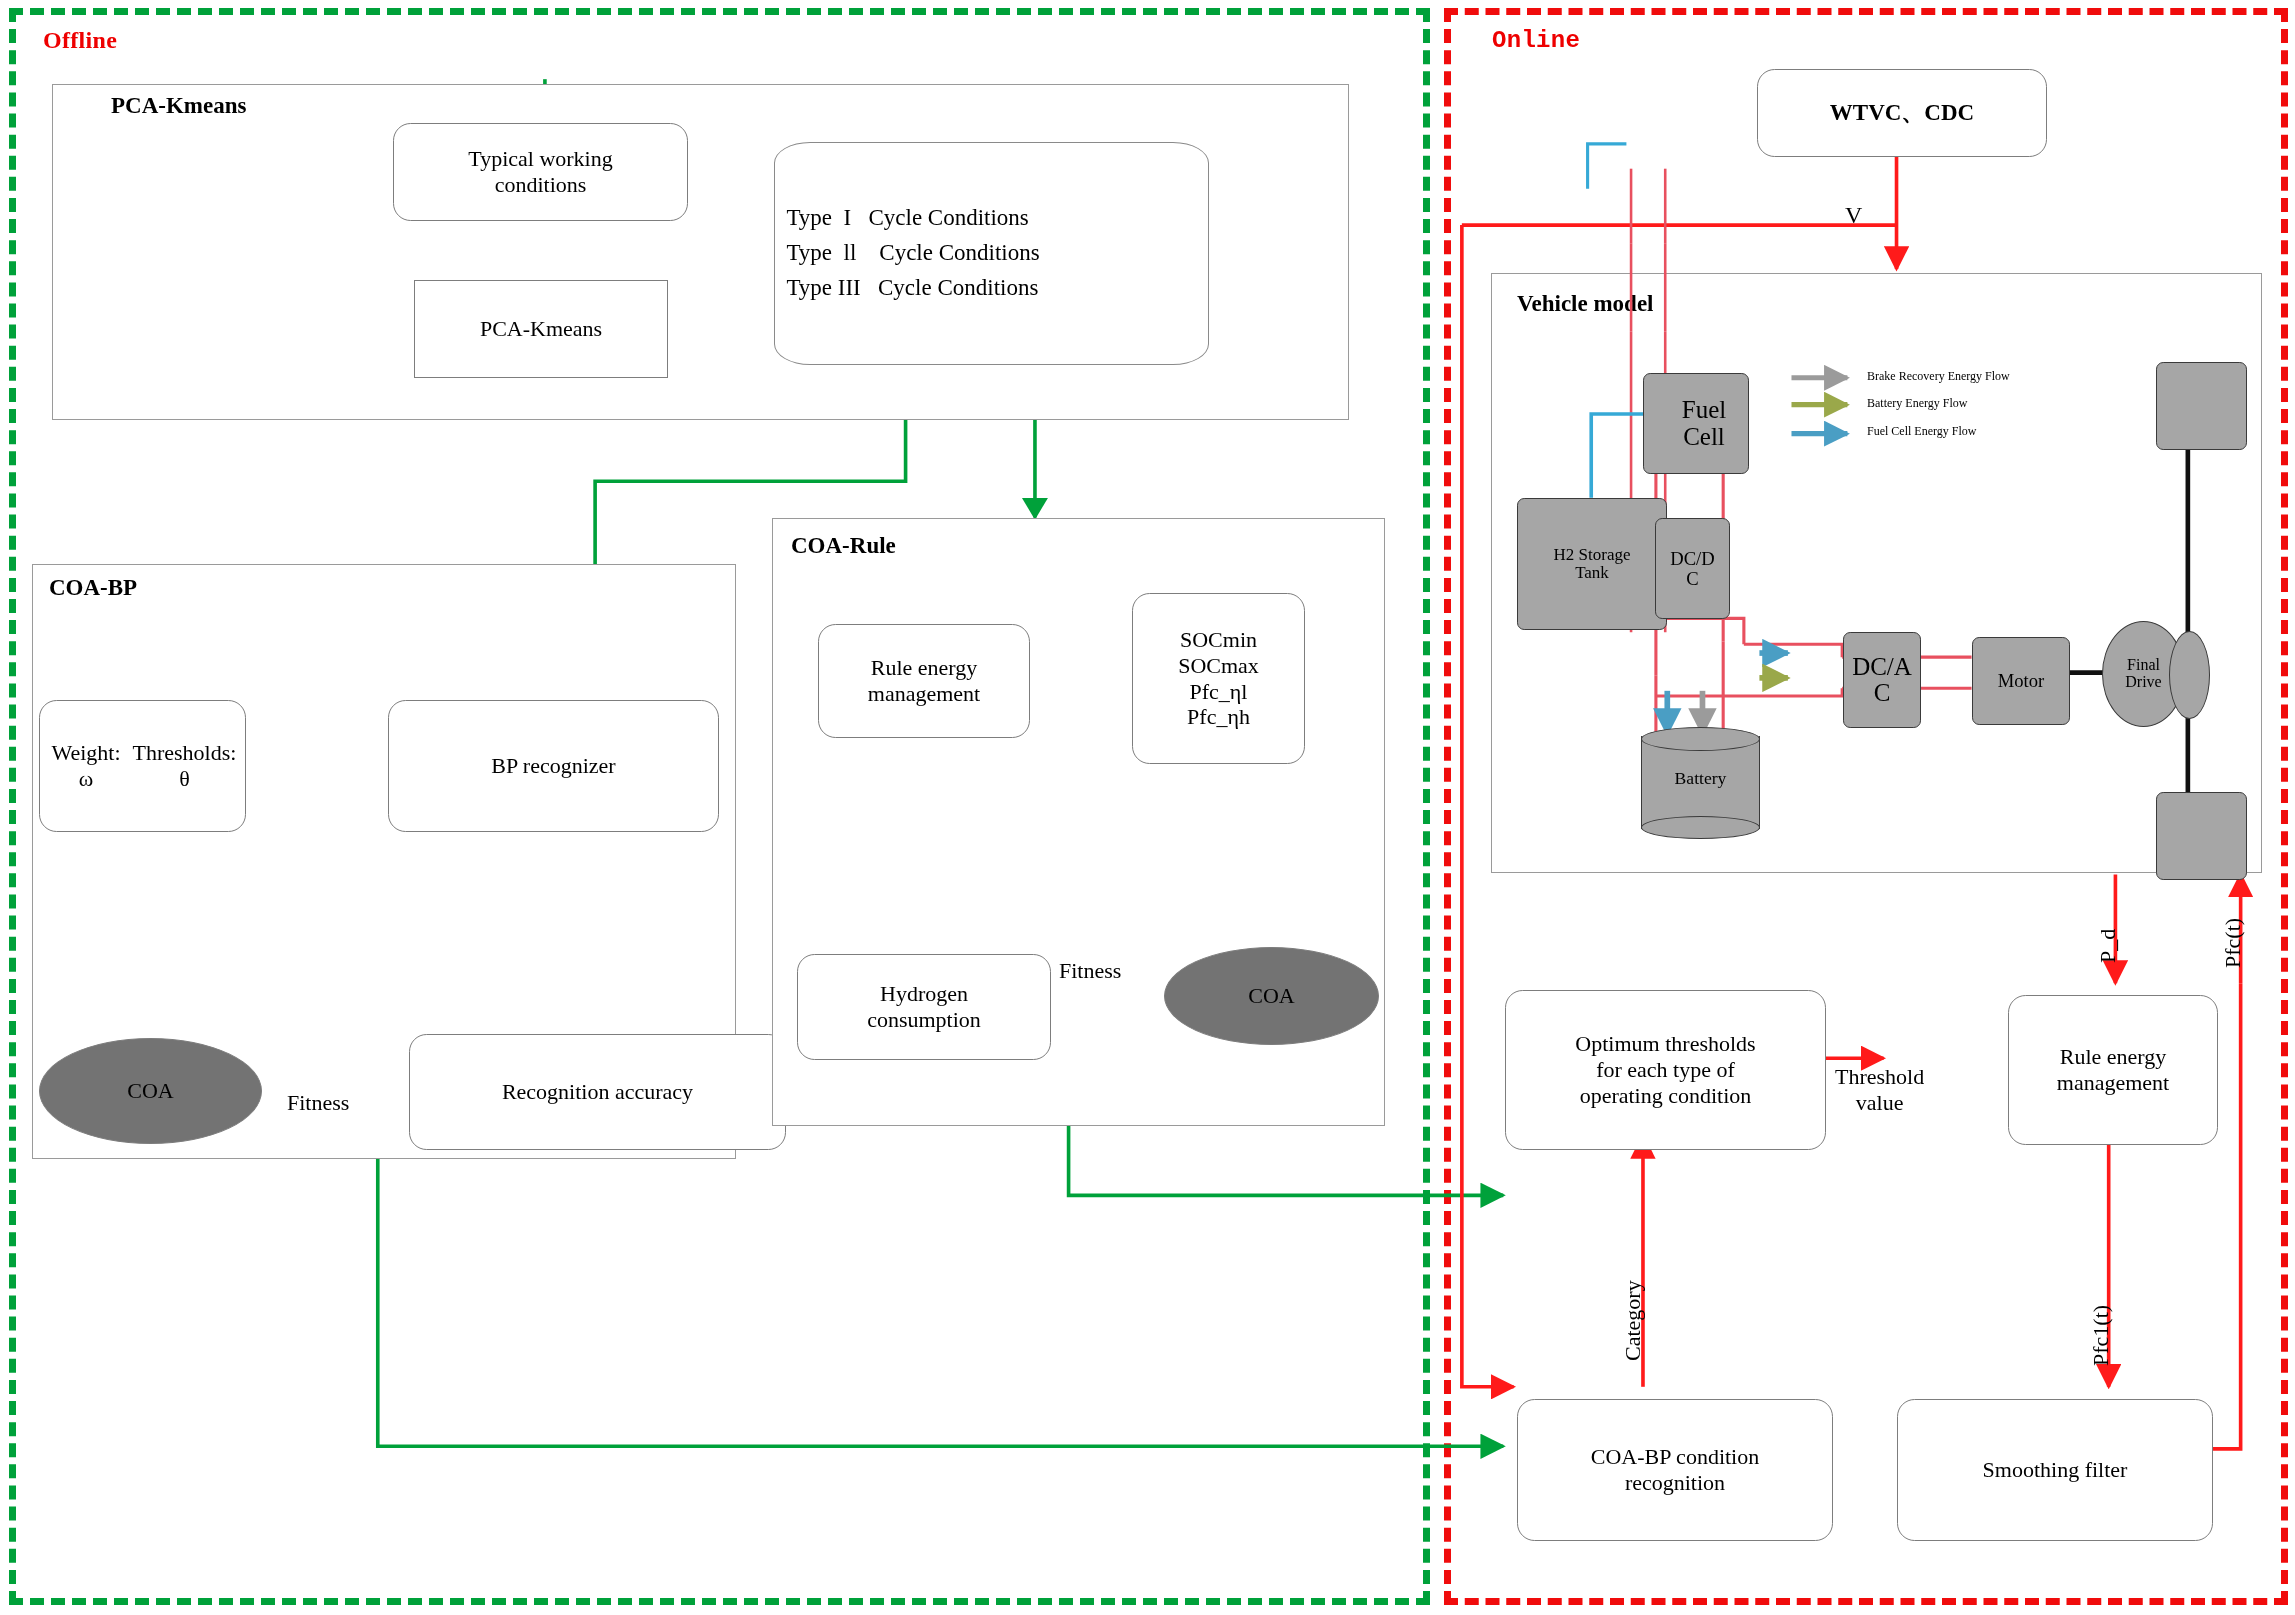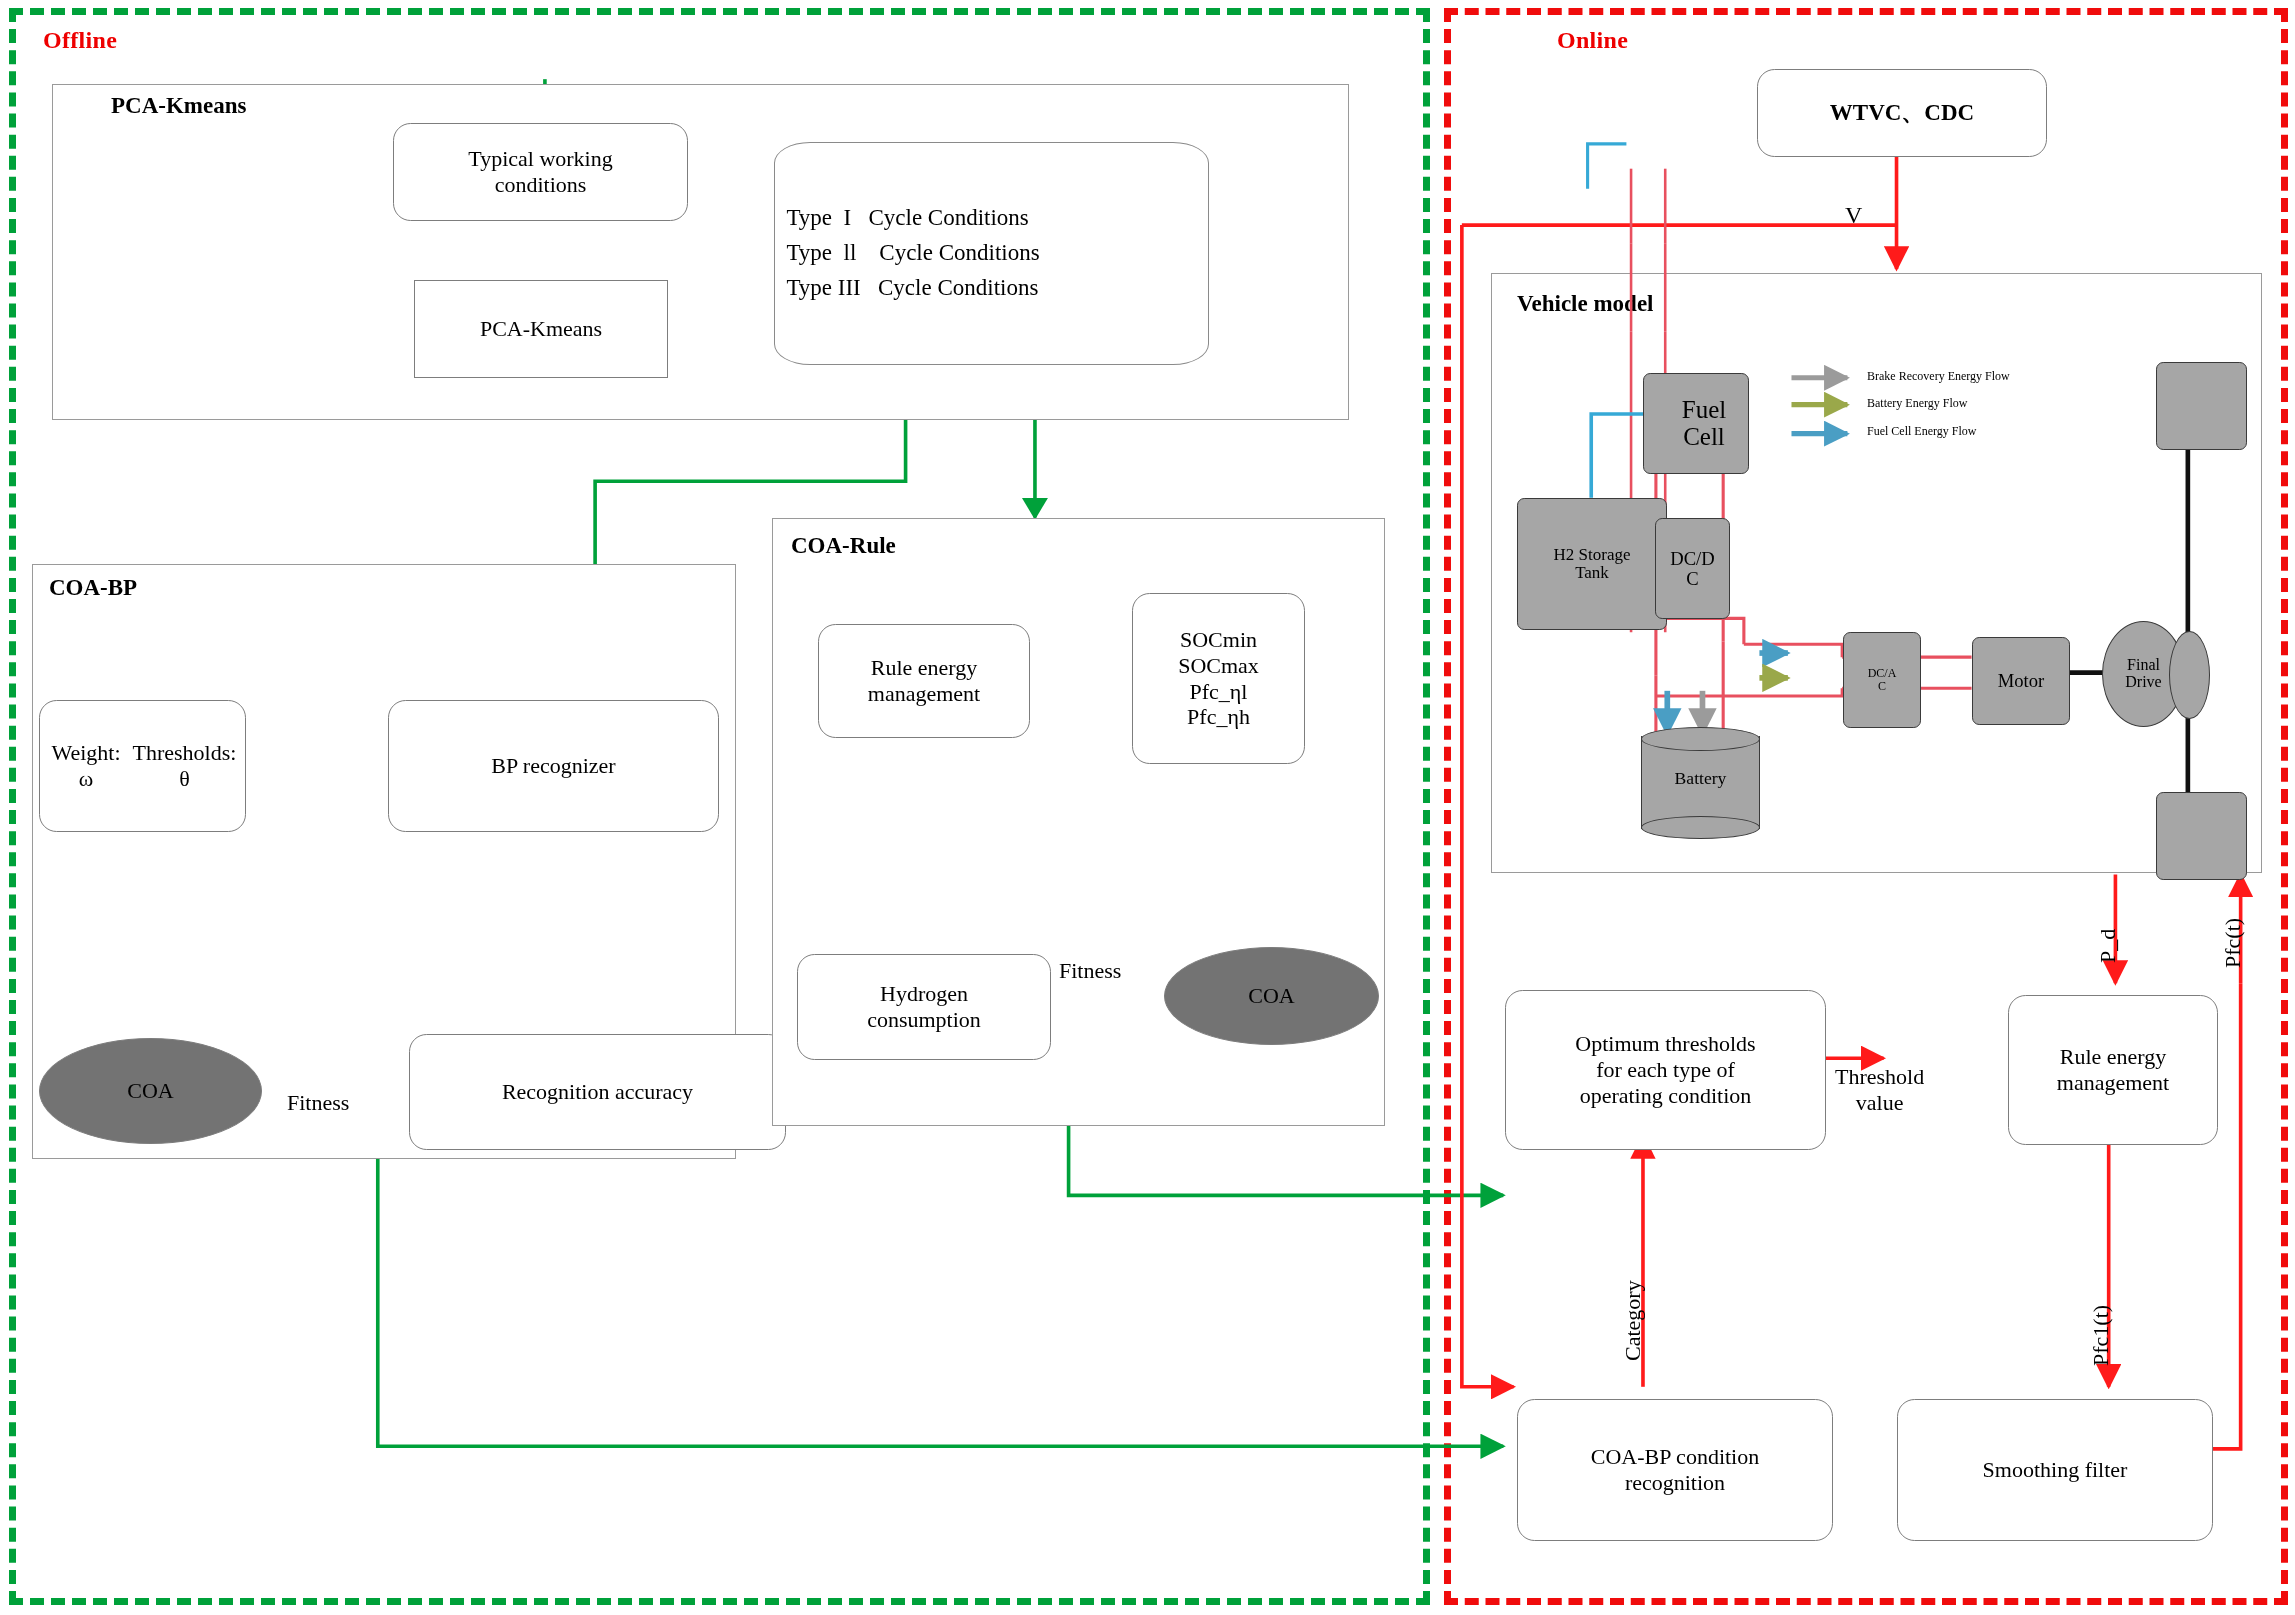--- a/index.html
+++ b/index.html
@@ -47,21 +47,21 @@
 </style>
 </head>
 <body>
 
 <div id="stage">
 
   <div class="region region-offline"></div>
   <div class="region region-online"></div>
 
   <div class="region-tag" style="left:43px;top:27px;">Offline</div>
-  <div class="region-tag" style="left:1557px;top:27px;">Online</div>
+  <div class="region-tag" style="left:1492px;top:27px;font-family:Liberation Mono, monospace;">Online</div>
 
   <svg class="lay" viewBox="0 0 4435 3121" width="2295" height="1615">
     <defs>
       <marker id="gA" viewBox="0 0 10 10" refX="9" refY="5" markerWidth="7" markerHeight="7" orient="auto-start-reverse">
         <path d="M0,0 L10,5 L0,10 z" fill="#00a13a"></path>
       </marker>
       <marker id="gAn" viewBox="0 0 10 12" refX="9" refY="6" markerWidth="6" markerHeight="8" orient="auto-start-reverse">
         <path d="M0,0 L10,6 L0,12 z" fill="#00a13a"></path>
       </marker>
       <marker id="rA" viewBox="0 0 10 10" refX="9" refY="5" markerWidth="7" markerHeight="7" orient="auto-start-reverse">
@@ -281,21 +281,21 @@
 
   <div class="gbox" style="left:1643px;top:373px;width:106px;height:101px;font-size:25px;padding-left:16px;">
     <span>Fuel Cell</span>
   </div>
 
   <div class="gbox" style="left:1655px;top:518px;width:75px;height:101px;font-size:18.6px;">
     <span style="white-space:pre-line">DC/D
 C</span>
   </div>
 
-  <div class="gbox" style="left:1843px;top:632px;width:78px;height:96px;font-size:12px;">
+  <div class="gbox" style="left:1843px;top:632px;width:78px;height:96px;font-size:25px;">
     <span style="white-space:pre-line">DC/A
 C</span>
   </div>
 
   <div class="gbox" style="left:1972px;top:637px;width:98px;height:88px;font-size:18.6px;">
     <span>Motor</span>
   </div>
 
   <div class="gell" style="left:2102px;top:621px;width:83px;height:106px;">
     <span style="white-space:pre-line">Final

